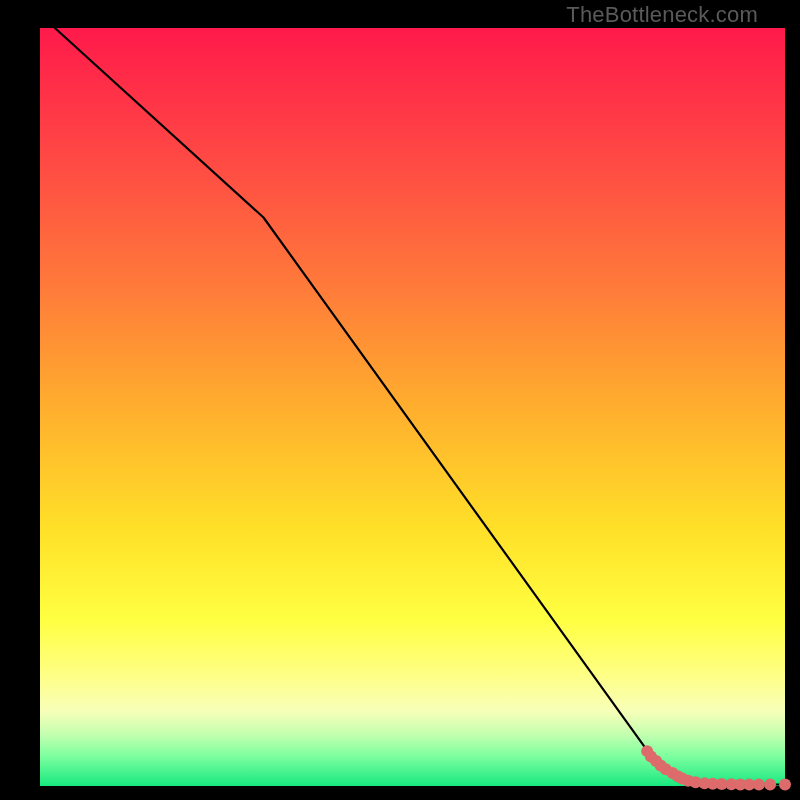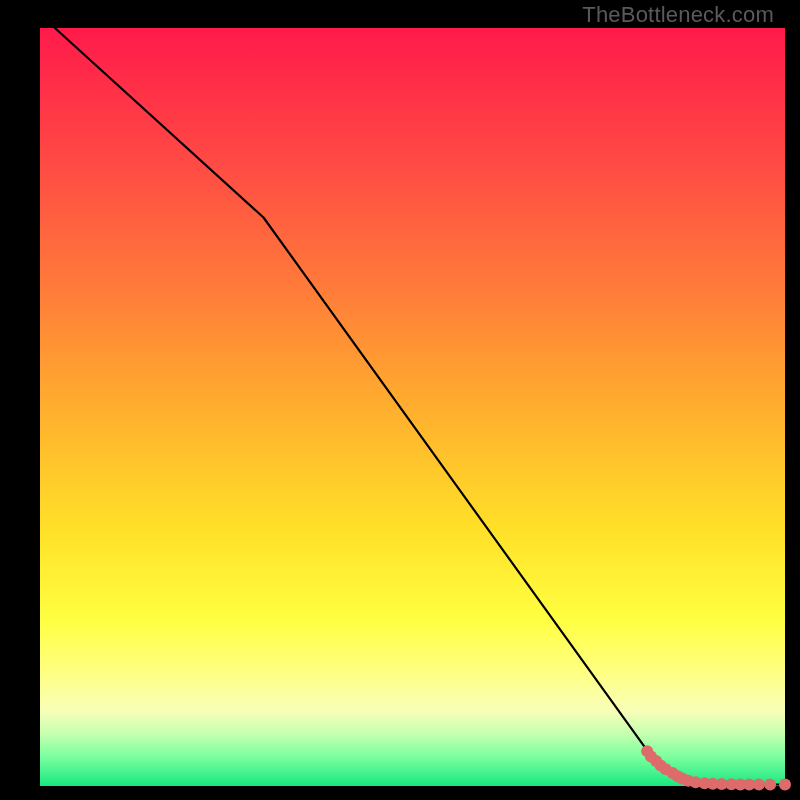--- a/index.html
+++ b/index.html
@@ -9,21 +9,20 @@
     height: 800px;
     background: #000;
     font-family: Arial, Helvetica, sans-serif;
     overflow: hidden;
   }
   .frame {
     position: relative;
     width: 768px;
     height: 800px;
     background: #000;
-    padding-left: 16px;
   }
   .attribution {
     position: absolute;
     top: 2px;
     right: 10px;
     color: #5a5a5a;
     font-size: 22px;
     font-weight: 500;
     letter-spacing: 0.2px;
   }

